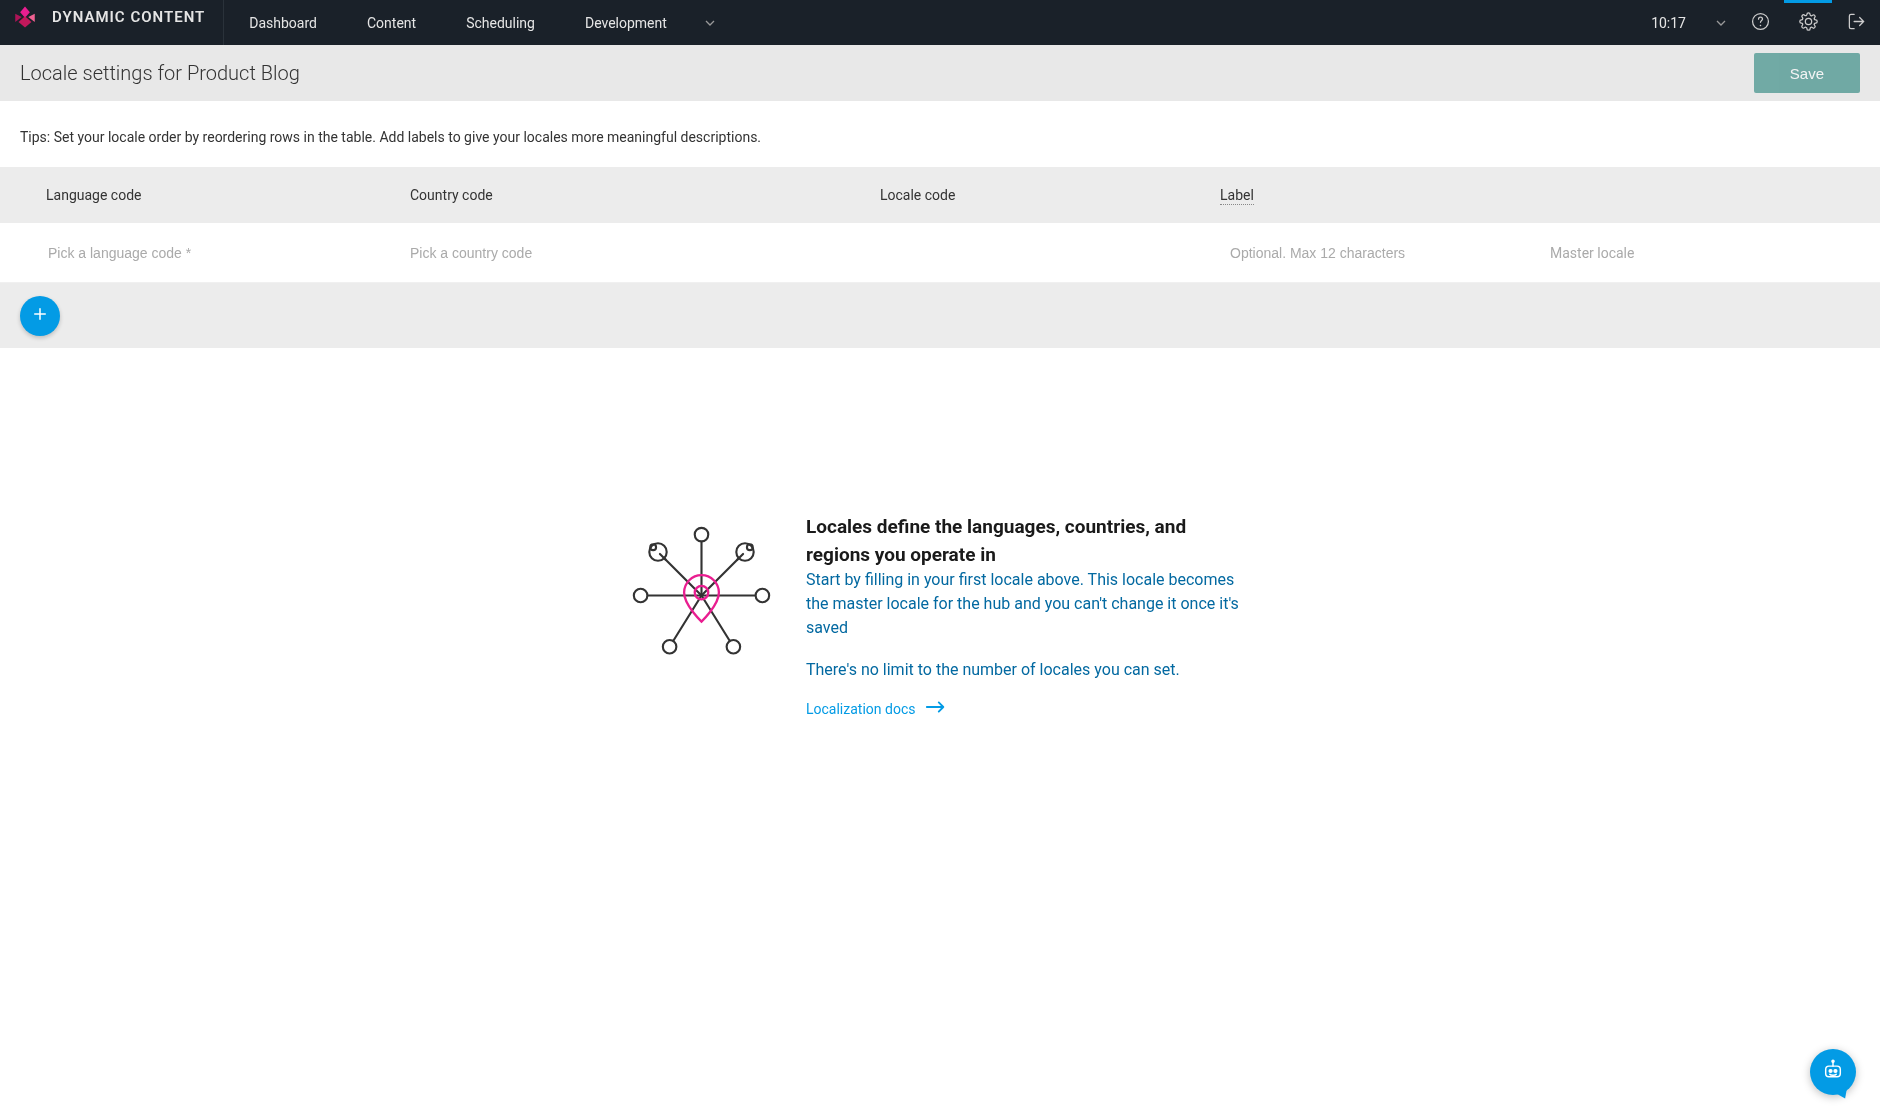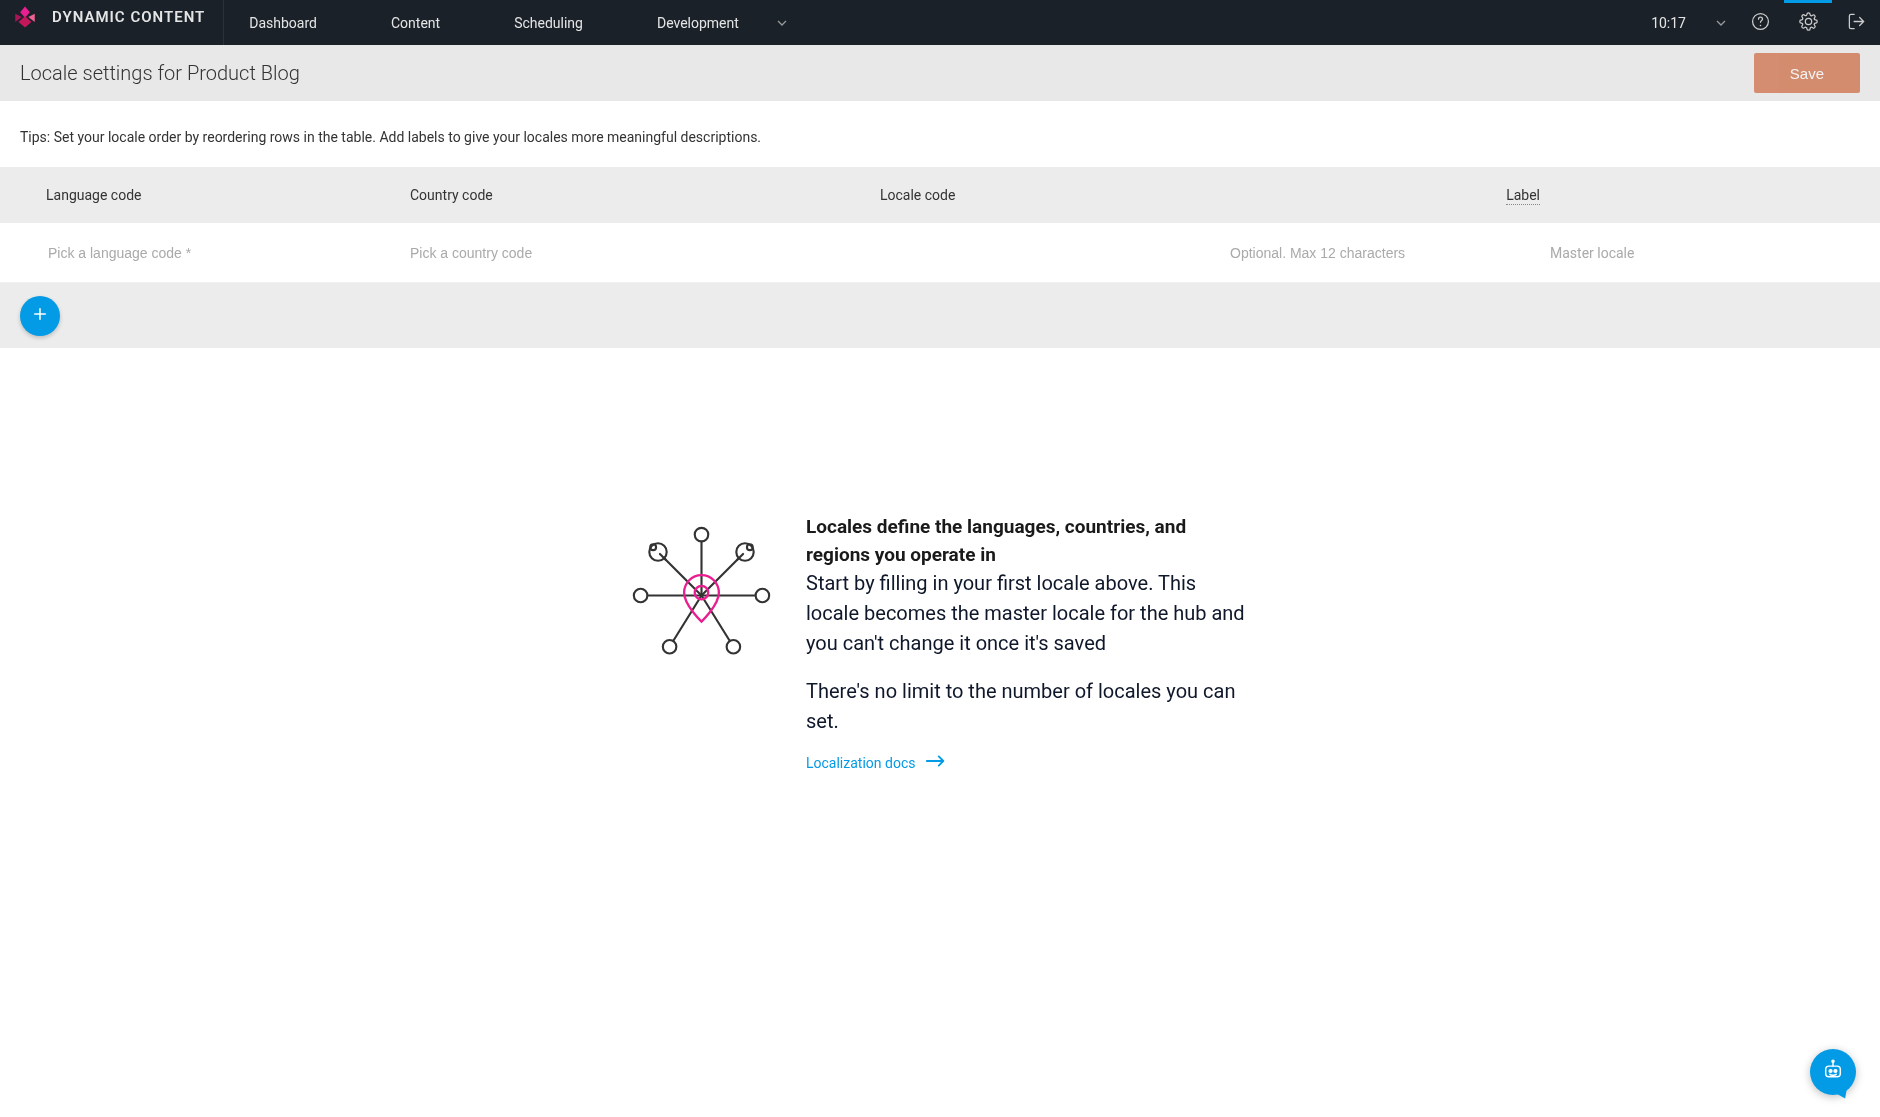--- a/index.html
+++ b/index.html
@@ -6,46 +6,46 @@
     body { font-family: -apple-system, BlinkMacSystemFont, "Segoe UI", Roboto, Helvetica, Arial, sans-serif; background: #fff; color: #333; font-size: 14px; width: 1880px; height: 1117px; overflow: hidden; position: relative; }
 
     
     .topnav { background: #1a2129; height: 45px; display: flex; align-items: stretch; color: #ccc; }
     .brand-block { display: flex; align-items: center; padding: 0 18px 12px 12px; border-right: 1px solid #2a323a; }
     .brand-logo svg { width: 26px; height: 26px; display: block; }
     .brand-text { margin-left: 14px; font-weight: 600; letter-spacing: 1px; font-size: 15px; color: #e5e5e5; }
     .hub-select { display: flex; align-items: center; padding: 0 22px; color: #e5e5e5; font-size: 14px; cursor: pointer; }
     .hub-name { }
     .hub-caret { margin-left: 110px; color: #999; display:inline-flex; }
-    .nav-tabs { display: flex; align-items: stretch; gap: 24px; }
+    .nav-tabs { display: flex; align-items: stretch; }
     .nav-tab { display: flex; align-items: center; padding: 0 25px; font-size: 14px; color: #e5e5e5; cursor: pointer; }
     .nav-tab.with-caret .caret { margin-left: 38px; color:#999; display:inline-flex; }
     .nav-spacer { flex: 1; }
     .nav-right { display:flex; align-items: stretch; }
     .time-dd { display:flex; align-items:center; padding:0 10px 0 18px; color:#e5e5e5; cursor:pointer; }
     .time-dd .caret { margin-left:30px; color:#999; display:inline-flex; }
     .icon-btn { width:48px; display:flex; align-items:center; justify-content:center; color:#ccc; cursor:pointer; }
     .icon-btn.active { border-top:3px solid #039be5; padding-bottom:3px; }
     .icon-btn svg { width:19px; height:19px; }
 
     
     .subheader { height:56px; background:#e8e8e8; display:flex; align-items:center; padding:0 20px; }
     .subheader-title { font-size:20px; font-weight:300; color:#333; }
     .subheader-spacer { flex:1; }
-    .save-btn { background:#c2410c; color:#fff; border:none; height:40px; padding:0 36px; font-size:15px; border-radius:2px; cursor:not-allowed; opacity:0.55; }
+    .save-btn { background:#0f766e; color:#fff; border:none; height:40px; padding:0 36px; font-size:15px; border-radius:2px; cursor:not-allowed; opacity:0.55; }
 
     
     .tips { padding:28px 20px 22px; font-size:14px; color:#333; }
 
     
     .table-head { background:#ececec; display:flex; height:56px; align-items:center; color:#333; font-size:14px; }
     .col-lang { width:410px; padding-left:46px; }
     .col-country { width:470px; padding-left:0; }
     .col-locale { width:340px; }
-    .col-label { width:320px;text-align:right; }
+    .col-label { width:320px; }
     .col-master { flex:1; }
     .dotted-underline { border-bottom:1px dotted #888; padding-bottom:1px; }
 
     
     .table-row { display:flex; height:60px; align-items:center; border-bottom:1px solid #f0f0f0; }
     .cell-input { background:transparent; border:none; font-size:14px; color:#333; outline:none; width:100%; }
     .cell-input::placeholder { color:#aaa; }
     .cell-lang { width:410px; padding-left:48px; }
     .cell-country { width:470px; }
     .cell-locale { width:340px; }
@@ -57,21 +57,21 @@
     .fab { width:40px; height:40px; border-radius:50%; background:#039be5; display:flex; align-items:center; justify-content:center; cursor:pointer; box-shadow:0 2px 4px rgba(0,0,0,0.2); }
     .fab svg { width:18px; height:18px; color:#fff; }
 
     
     .hero { display:flex; justify-content:center; margin-top:165px; }
     .hero-inner { display:flex; align-items:flex-start; }
     .hero-illus { width:145px; height:145px; margin-right:32px; margin-top:10px; }
     .hero-illus svg { width:100%; height:100%; }
     .hero-text { max-width:445px; }
     .hero-title { font-size:19px; font-weight:700; color:#1a1a1a; line-height:1.45; }
-    .hero-para { font-size:20px; color:#0f172a; line-height:1.5; margin-bottom:18px; }
+    .hero-para { font-size:16px; color:#0369a1; line-height:1.5; margin-bottom:18px; }
     .hero-link { color:#039be5; font-size:14px; text-decoration:none; display:inline-flex; align-items:center; cursor:pointer; }
     .hero-link svg { margin-left:10px; width:22px; height:14px; }
 
     
     .chat-bubble { position:absolute; bottom:22px; right:24px; width:46px; height:46px; border-radius:50%; background:#039be5; display:flex; align-items:center; justify-content:center; cursor:pointer; box-shadow:0 2px 8px rgba(0,0,0,0.25); }
     .chat-bubble svg { width:26px; height:26px; color:#fff; }
     .chat-tail { position:absolute; bottom:-4px; right:6px; width:0; height:0; border-left:7px solid transparent; border-right:7px solid transparent; border-top:10px solid #039be5; transform:rotate(-25deg); }
 
     .caret svg, .hub-caret svg { width:10px; height:6px; }
   </style>

